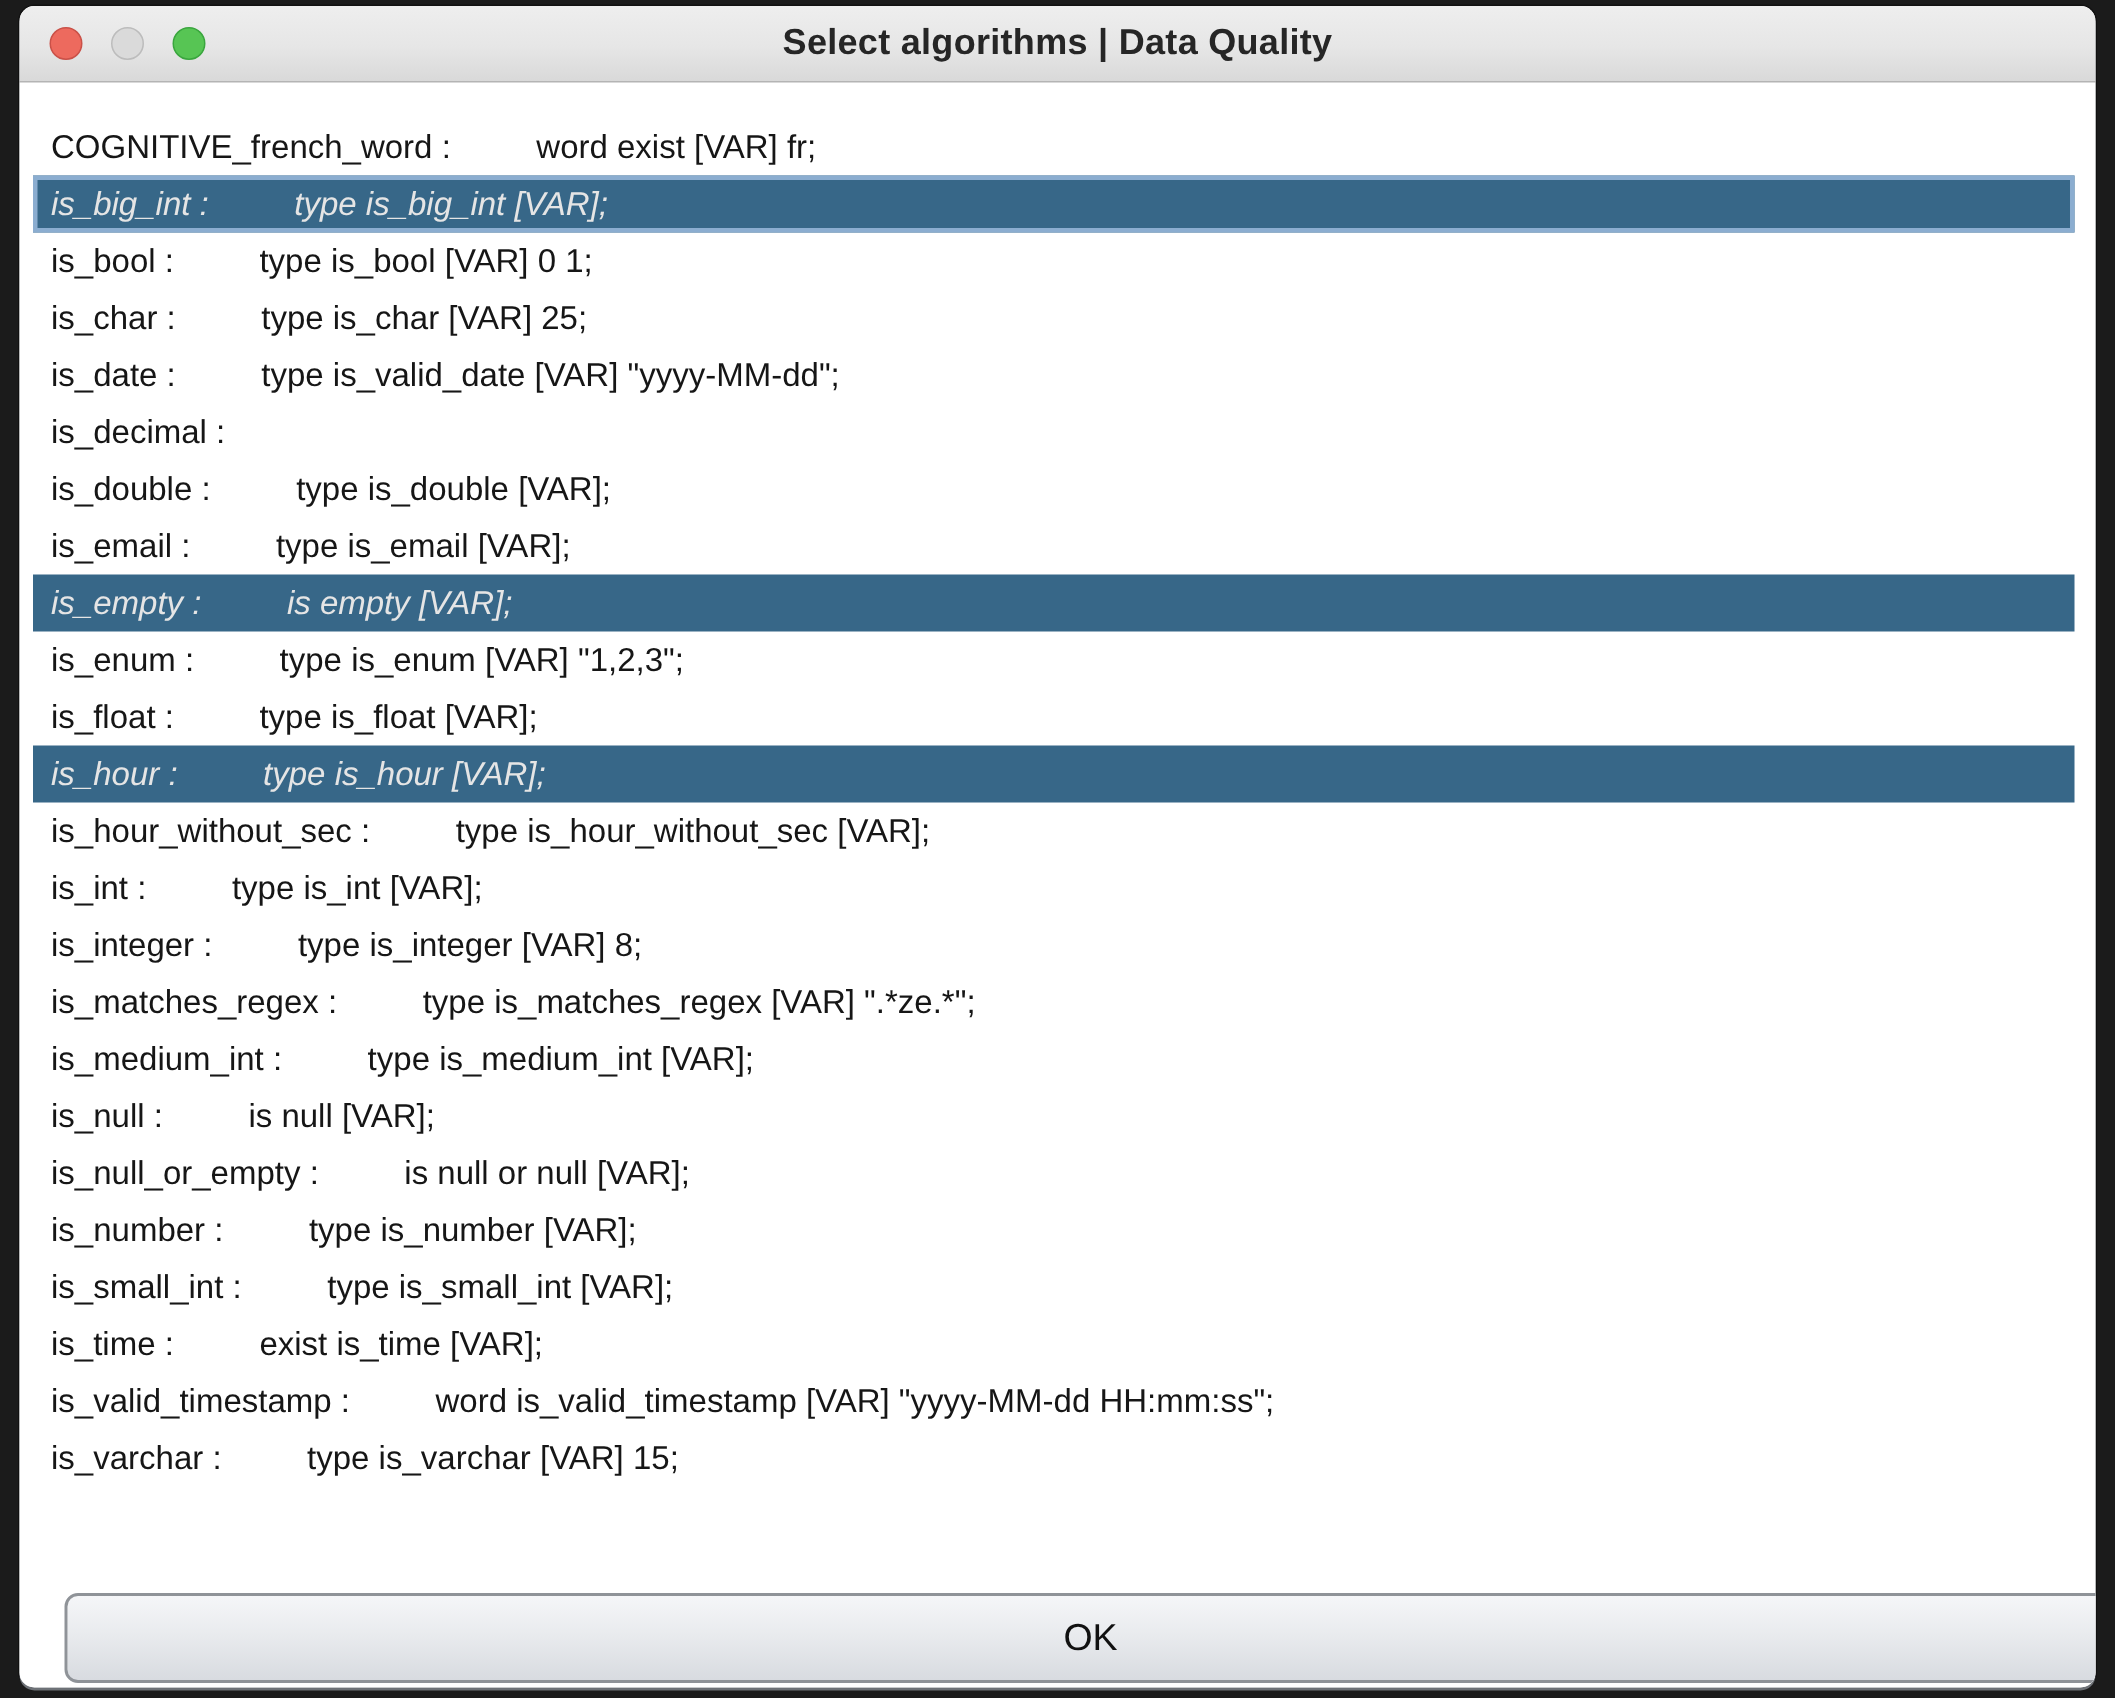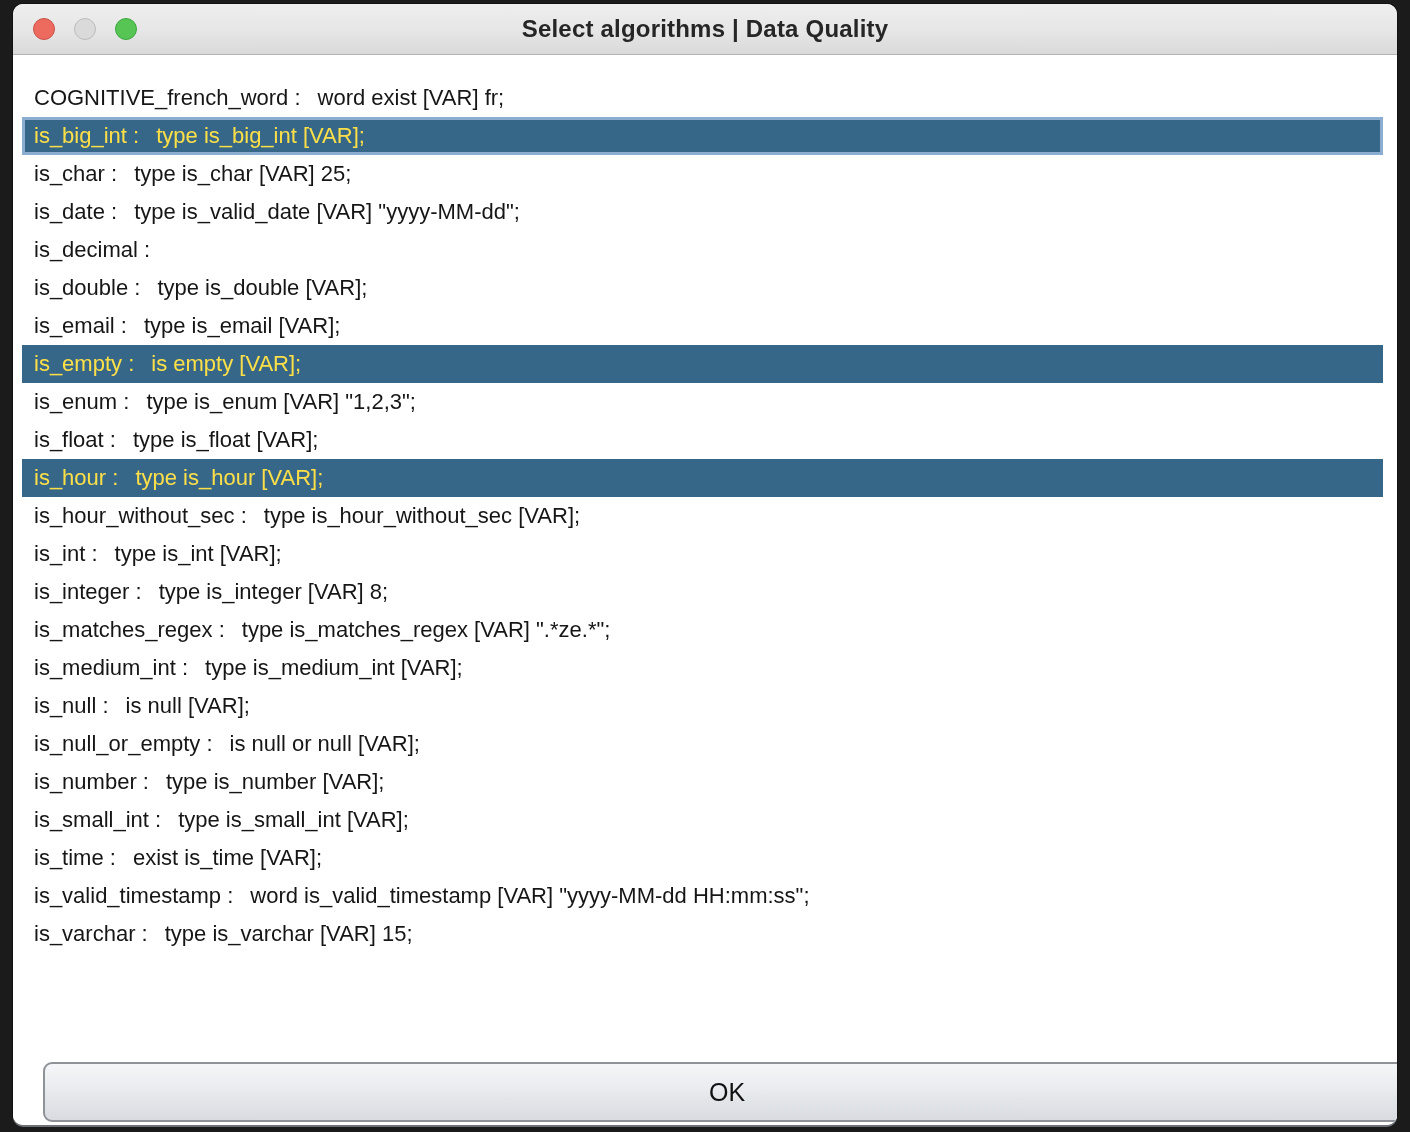--- a/index.html
+++ b/index.html
@@ -60,25 +60,27 @@
     overflow: hidden;
   }
   .row {
     height: 38px;
     display: flex;
     align-items: center;
     padding-left: 12px;
     font-size: 22px;
     color: #161616;
     white-space: nowrap;
+    gap: 40px;
   }
   .row .def { margin-left: 17px; }
   .row.selected {
     background: var(--selection-bg, #376788);
-    color: #fde047;
+    color: #e5e5e5;
+    font-style: italic;
   }
   .row.focused {
     border: 3px solid var(--selection-focus-ring, #8badd0);
     padding-left: 9px;
   }
   .footer {
     flex: 0 0 auto;
     padding: 0 8px 3px 8px;
     background: #ffffff;
   }
@@ -114,20 +116,24 @@
   <div class="content" id="algo-list">
       <div class="row">
         <span>COGNITIVE_french_word :</span>
         <span class="def">word exist [VAR] fr;</span>
       </div>
       <div class="row selected focused">
         <span>is_big_int :</span>
         <span class="def">type is_big_int [VAR];</span>
       </div>
       <div class="row">
+        <span>is_bool :</span>
+        <span class="def">type is_bool [VAR] 0 1;</span>
+      </div>
+      <div class="row">
         <span>is_char :</span>
         <span class="def">type is_char [VAR] 25;</span>
       </div>
       <div class="row">
         <span>is_date :</span>
         <span class="def">type is_valid_date [VAR] "yyyy-MM-dd";</span>
       </div>
       <div class="row">
         <span>is_decimal :</span>
       </div>

